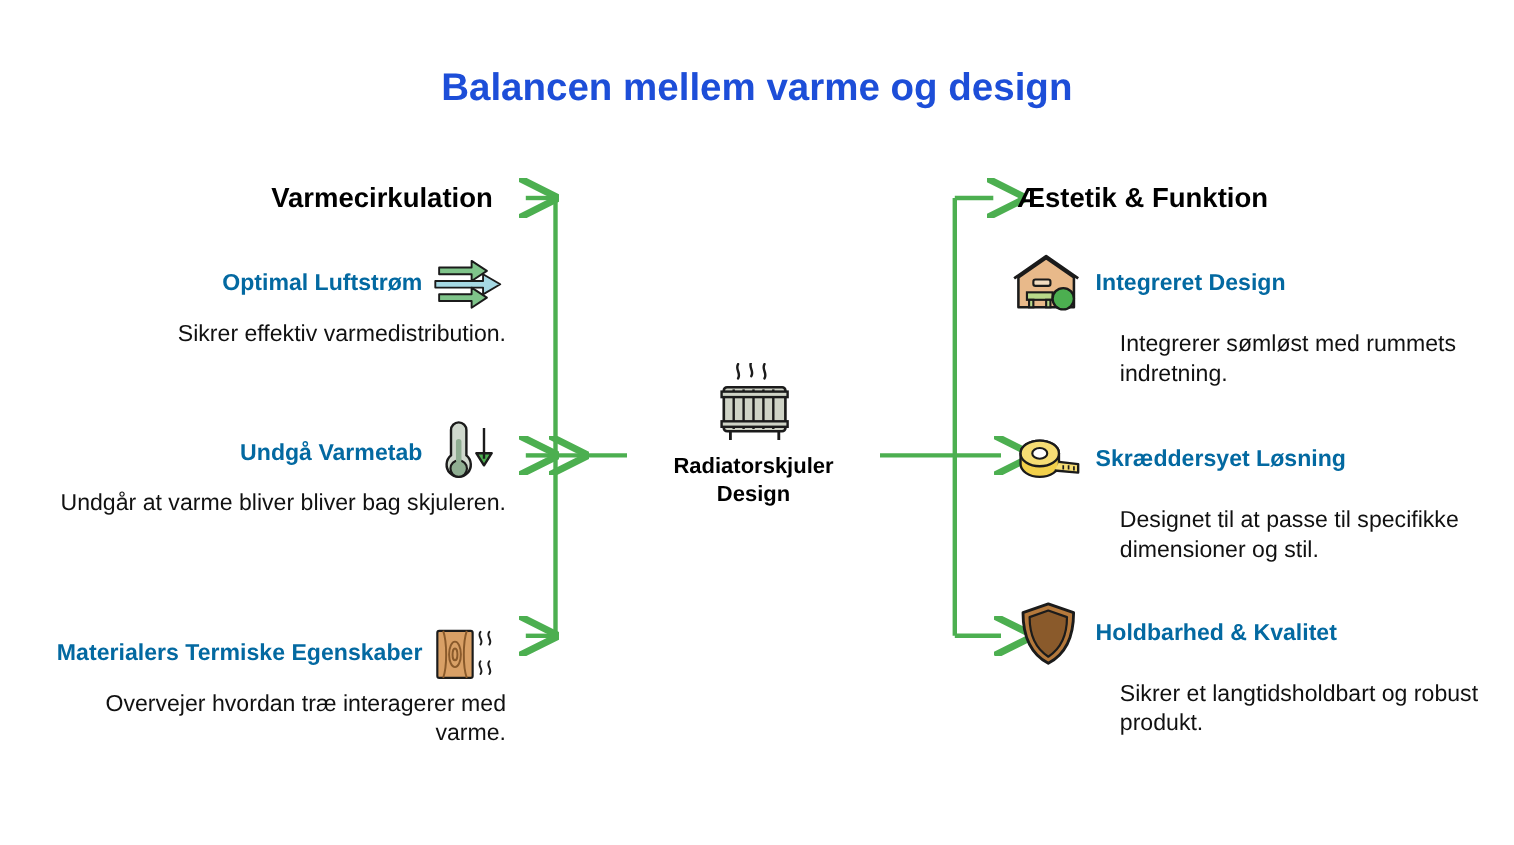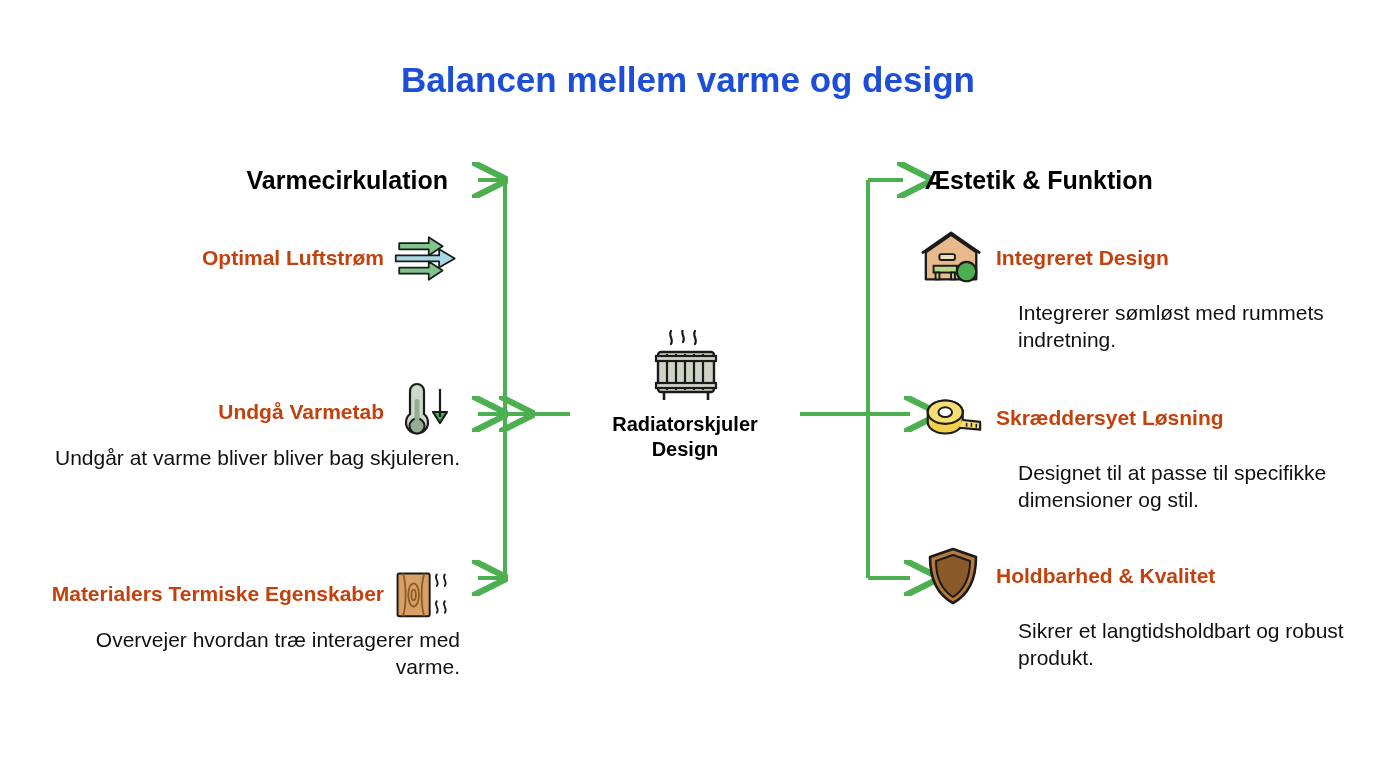--- a/index.html
+++ b/index.html
@@ -92,21 +92,21 @@
     display: flex;
     align-items: center;
     gap: 10px;
   }
   .item-left .item-head { justify-content: flex-end; }
   .item-right .item-head { justify-content: flex-start; }
   .item-title {
     font-size: 21px;
     font-weight: bold;
     line-height: 1.2;
-    color: #c2410c;
+    color: #0369a1;
   }
   .item-desc {
     font-size: 21px;
     line-height: 1.28;
     color: #111111;
     margin-top: 3px;
   }
   .icon-box {
     width: 66px;
     height: 60px;
@@ -202,20 +202,21 @@
         <svg width="76" height="58" viewBox="0 0 76 58">
 
           <path d="M6,12 L40,12 L40,5 L56,15.5 L40,26 L40,19 L6,19 Z" fill="#7fc48a" stroke="#1b1b1b" stroke-width="2" stroke-linejoin="round"></path>
 
           <path d="M2,26 L52,26 L52,19 L70,29.5 L52,40 L52,33 L2,33 Z" fill="#a6d9e4" stroke="#1b1b1b" stroke-width="2" stroke-linejoin="round"></path>
 
           <path d="M6,40 L40,40 L40,33 L56,43.5 L40,54 L40,47 L6,47 Z" fill="#7fc48a" stroke="#1b1b1b" stroke-width="2" stroke-linejoin="round"></path>
         </svg>
       </div>
     </div>
+    <div class="item-desc">Sikrer effektiv varmedistribution.</div>
   </div>
 
   <div class="item item-left" id="item-varmetab">
     <div class="item-head">
       <div class="item-title">Undgå Varmetab</div>
       <div class="icon-box">
         <svg width="62" height="62" viewBox="0 0 62 62">
 
           <path d="M14,10 a7,7 0 0 1 14,0 v23 a11,11 0 1 1 -14,0 Z" fill="#cfd8cd" stroke="#1b1b1b" stroke-width="2.2"></path>
           <circle cx="21" cy="45" r="7.5" fill="#8fae92" stroke="#1b1b1b" stroke-width="2"></circle>

